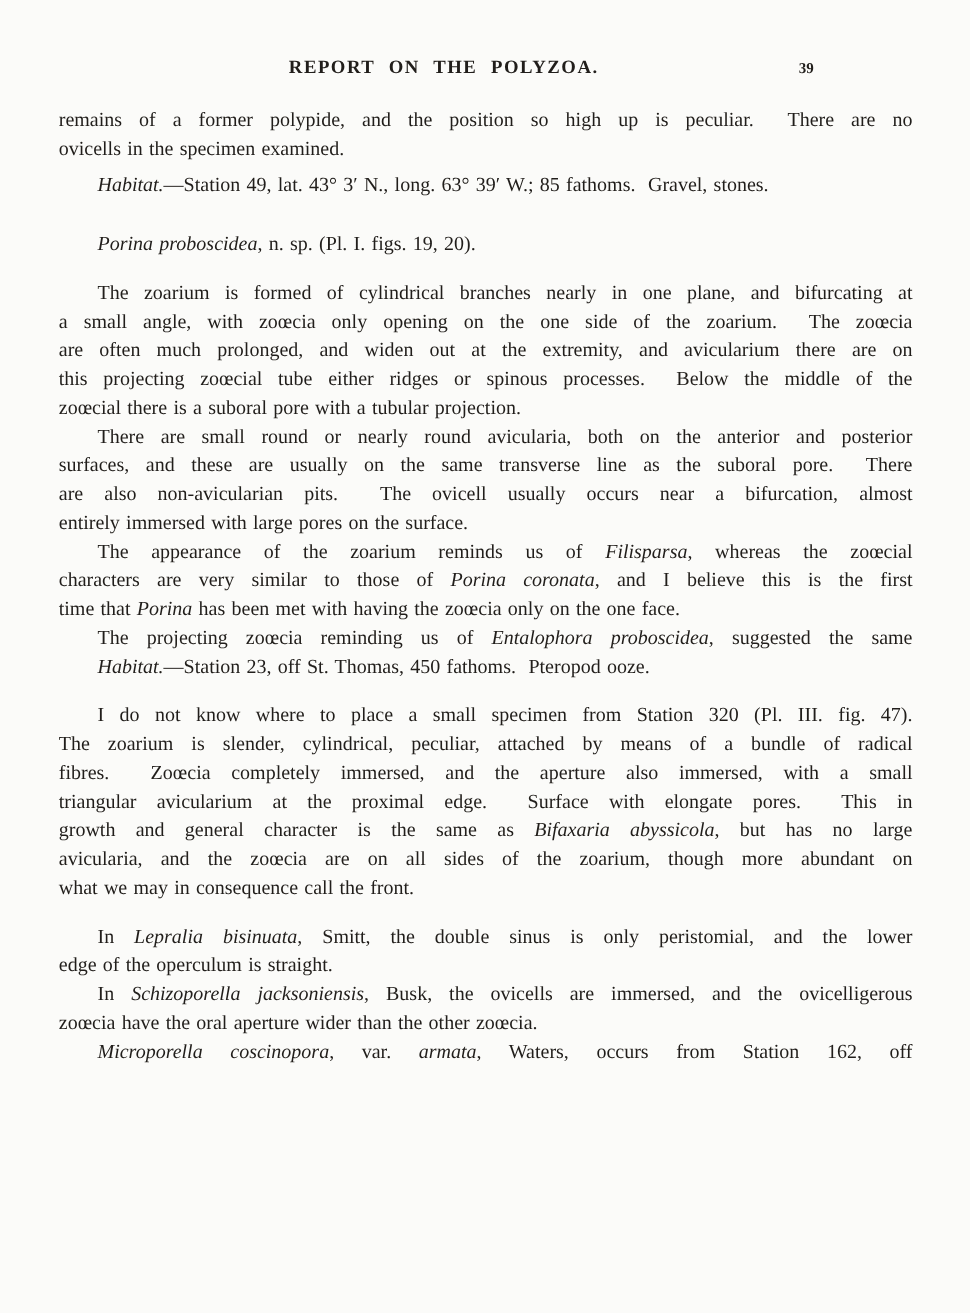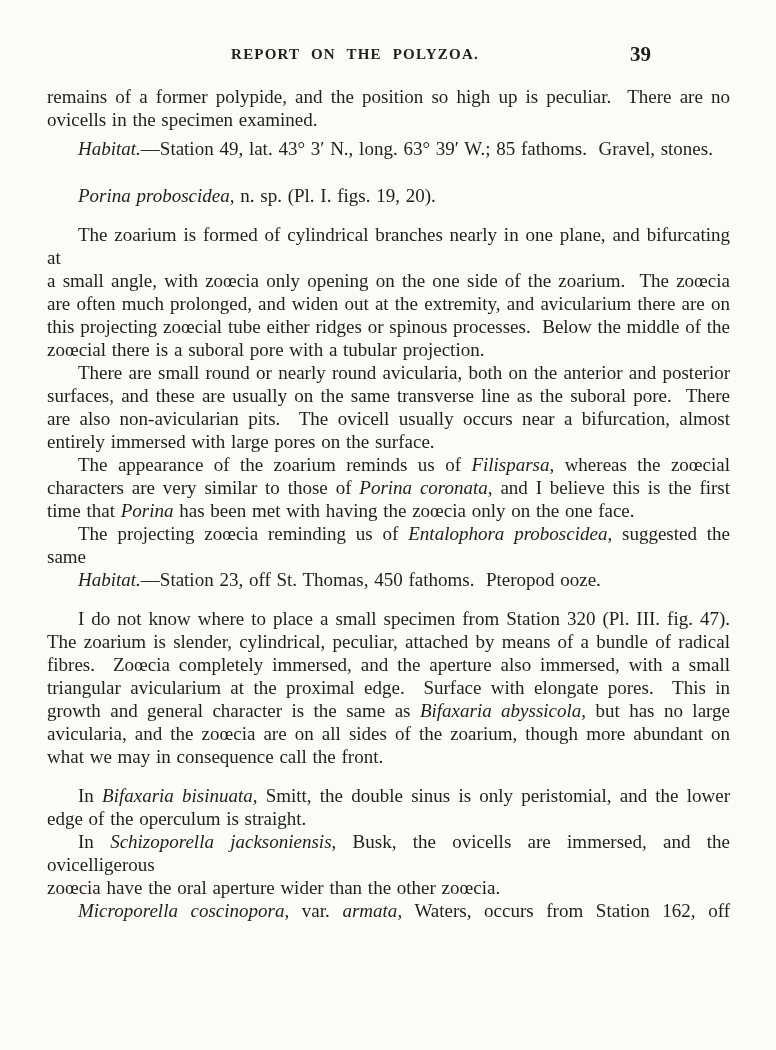--- a/index.html
+++ b/index.html
@@ -23,31 +23,31 @@
     font-weight: bold;
     letter-spacing: 1.2px;
     word-spacing: 6px;
     line-height: 20px;
     margin-bottom: 21px;
     white-space: nowrap;
   }
   .page-num {
     position: absolute;
     right: 12px; top: 0;
-    font-size: 21px;
+    font-size: 12px;
     font-weight: bold;
     letter-spacing: 0;
     word-spacing: 0;
   }
   .page-body {
     width: 683px;
   }
   .para {
     margin: 0;
-    font-size: 19px;
+    font-size: 16px;
     line-height: 23px;
     word-spacing: 1px;
   }
   .para .line { min-height: 23px; text-align: left; }
   .para .line.just { text-align: justify; text-align-last: justify; }
   .para.indent .line:first-child { text-indent: 31px; }
   .gap-none   { margin-top: 0; }
   .gap-small  { margin-top: 6px; }
   .gap-medium { margin-top: 16px; }
   .gap-large  { margin-top: 24px; }
@@ -99,21 +99,21 @@
       <div class="para body gap-medium indent">
         <div class="line just">I do not know where to place a small specimen from Station 320 (Pl. III. fig. 47).</div>
         <div class="line just">The zoarium is slender, cylindrical, peculiar, attached by means of a bundle of radical</div>
         <div class="line just">fibres.&nbsp; Zoœcia completely immersed, and the aperture also immersed, with a small</div>
         <div class="line just">triangular avicularium at the proximal edge.&nbsp; Surface with elongate pores.&nbsp; This in</div>
         <div class="line just">growth and general character is the same as <i>Bifaxaria abyssicola</i>, but has no large</div>
         <div class="line just">avicularia, and the zoœcia are on all sides of the zoarium, though more abundant on</div>
         <div class="line">what we may in consequence call the front.</div>
       </div>
       <div class="para body gap-medium indent">
-        <div class="line just">In <i>Bifaxaria bisinuata</i>, Smitt, the double sinus is only peristomial, and the lower</div>
+        <div class="line just">In <i>Lepralia bisinuata</i>, Smitt, the double sinus is only peristomial, and the lower</div>
         <div class="line">edge of the operculum is straight.</div>
       </div>
       <div class="para body gap-none indent">
         <div class="line just">In <i>Schizoporella jacksoniensis</i>, Busk, the ovicells are immersed, and the ovicelligerous</div>
         <div class="line">zoœcia have the oral aperture wider than the other zoœcia.</div>
       </div>
       <div class="para body gap-none indent">
         <div class="line just"><i>Microporella coscinopora</i>, var. <i>armata</i>, Waters, occurs from Station 162, off</div>
       </div>
     </div>

